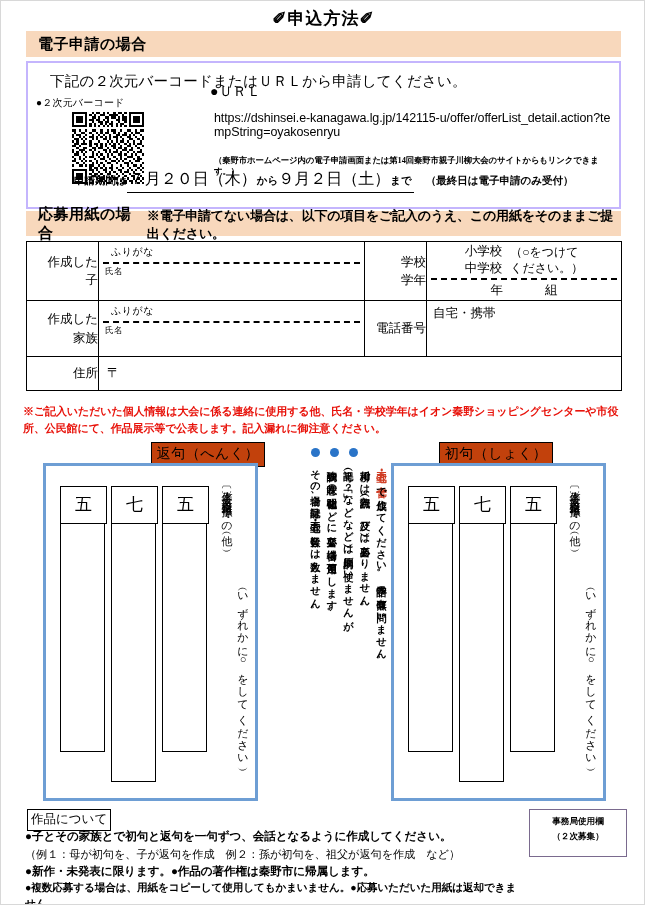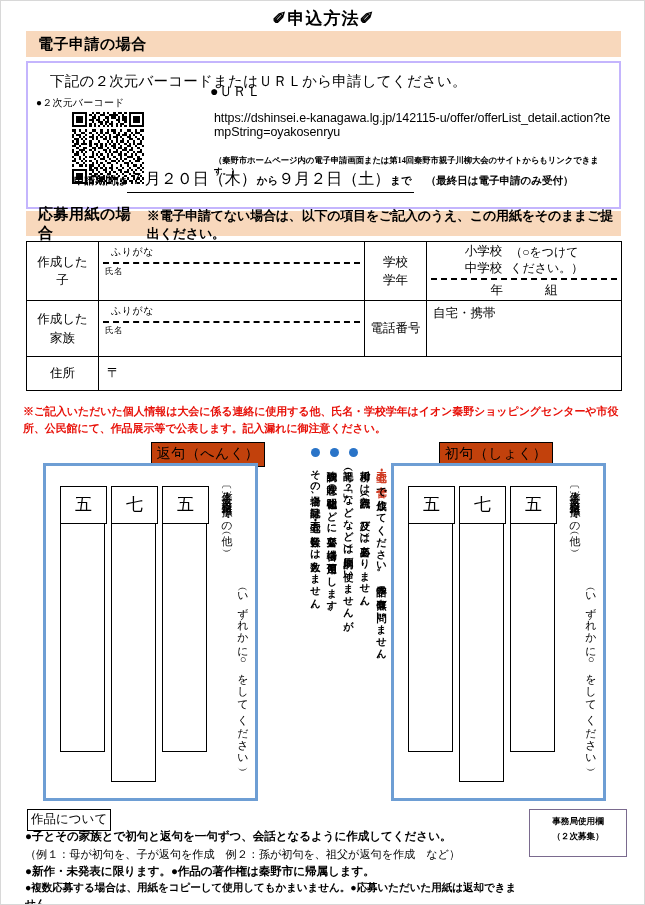--- a/index.html
+++ b/index.html
@@ -125,21 +125,21 @@
     border-collapse: collapse;
     table-layout: fixed;
   }
   .form-table td {
     border: 1px solid #000;
     vertical-align: middle;
     font-size: 12.5px;
     padding: 0;
   }
   .lbl-cell {
-    text-align: center;
+    text-align: right;
     line-height: 1.45;
     font-size: 13px;
   }
   .field-cell { position: relative; }
   .furigana {
     position: absolute; left: 12px; top: 3px;
     font-size: 10px; letter-spacing: .5px;
   }
   .shimei {
     position: absolute; left: 6px; top: 24px;

